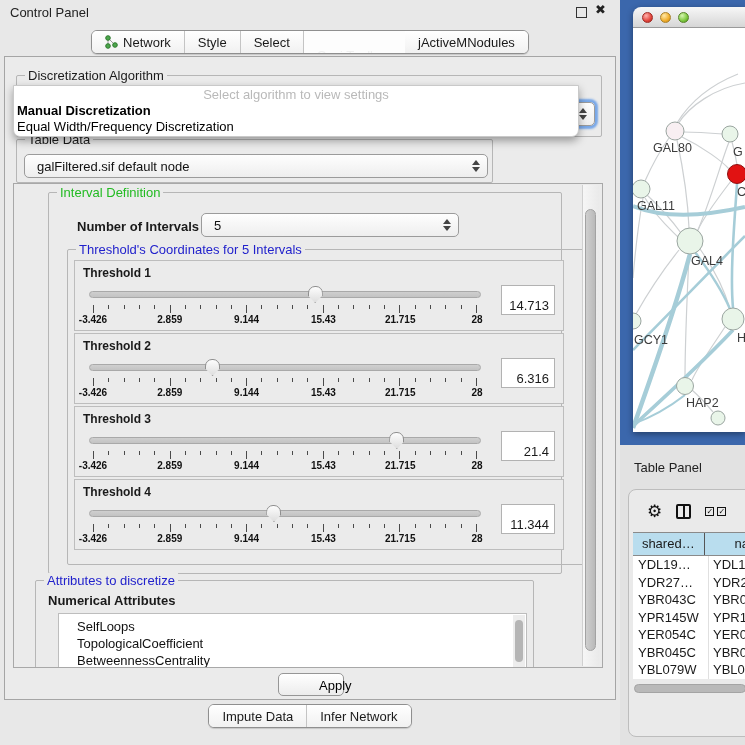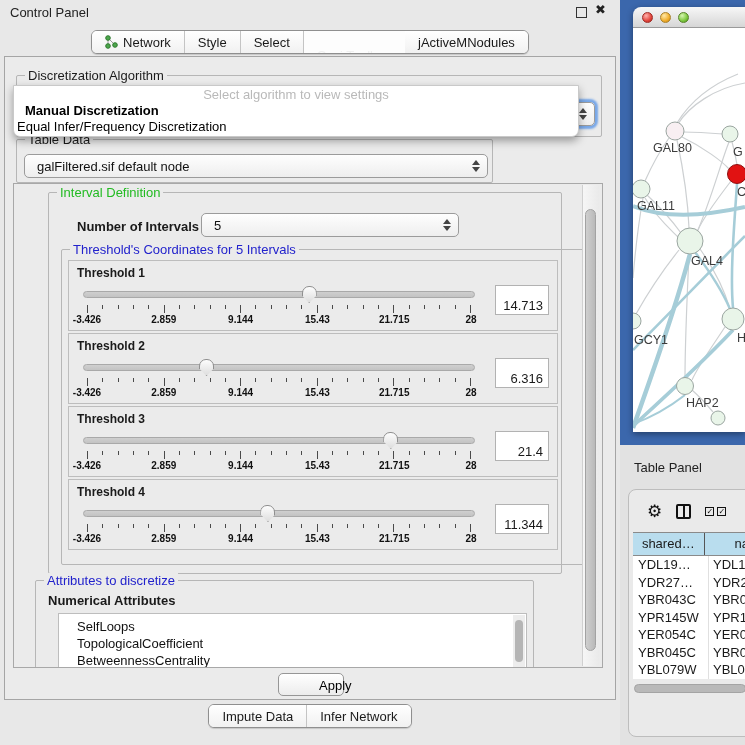--- a/index.html
+++ b/index.html
@@ -43,21 +43,21 @@
   .combo .spin .up{border-bottom:5px solid #444;}
   .combo .spin .dn{border-top:5px solid #444;}
   .combo.focused{box-shadow:0 0 2px 3px rgba(100,155,230,.85);}
 
   
   #alg-popup{left:12px;top:84px;width:566px;height:52px;background:#ffffff;z-index:30;
              border:1px solid #c9c9c9;border-radius:0 0 7px 7px;box-shadow:0 4px 9px rgba(0,0,0,.35);
              box-sizing:border-box;overflow:hidden;}
   #alg-popup .prompt{height:17px;text-align:center;color:#b9b9b9;font-size:13px;line-height:17px;}
   #alg-popup .opt{height:16px;padding-left:3px;font-size:13px;line-height:16px;color:#000;}
-  #alg-popup .opt.bold{font-weight:bold;margin-left:8px;}
+  #alg-popup .opt.bold{font-weight:bold;}
 
   
   #scrollpane{left:8px;top:126px;width:590px;height:485px;border:1px solid #a8a8a8;
               background:#ebebeb;box-sizing:border-box;overflow:hidden;}
   .vscroll-track{position:absolute;right:3px;top:1px;bottom:1px;width:16px;background:linear-gradient(90deg,#f6f6f6,#eaeaea);border-left:1px solid #d0d0d0;}
   .vscroll-thumb{position:absolute;left:2px;width:11px;border-radius:6px;background:linear-gradient(90deg,#cfcfcf,#b9b9b9);border:1px solid #a2a2a2;box-sizing:border-box;}
 
   
   #noi-label{font-weight:bold;font-size:13px;}
 
@@ -172,21 +172,21 @@
             <i class="up"></i>
             <i class="dn"></i>
           </span>
       </div>
     </div>
 
     <div id="alg-popup" class="abs" style="top:28px;left:8px;">
       <div class="prompt">Select algorithm to view settings</div>
       <div id="popup-opts">
           <div class="opt bold">Manual Discretization</div>
-          <div class="opt">Equal Infer/Frequency Discretization</div>
+          <div class="opt">Equal Width/Frequency Discretization</div>
         </div>
     </div>
 
     <div class="groupbox" style="left:11px;top:82px;width:477px;height:44px;">
       <span class="legend plain">Table Data</span>
       <div class="combo" style="left:7px;top:14px;width:464px;height:24px;">
         <span>galFiltered.sif default node</span>
         <span class="spin">
             <i class="up"></i>
             <i class="dn"></i>
@@ -201,21 +201,21 @@
 
         <div class="abs" style="left:28px;top:26px;font-size:13px;" id="noi-label">Number of Intervals</div>
         <div class="combo" style="left:152px;top:20px;width:258px;height:24px;">
           <span>5</span>
           <span class="spin">
               <i class="up"></i>
               <i class="dn"></i>
             </span>
         </div>
 
-        <div class="groupbox" style="left:12px;top:56px;width:524px;height:316px;">
+        <div class="groupbox" style="left:18px;top:56px;width:524px;height:316px;">
           <span class="legend blue">Threshold's Coordinates for 5 Intervals</span>
           <div id="th-rows" class="abs" style="left:0;top:10px;right:0;bottom:0;">
               <div class="th-row" style="top: 0px;">
                 <div class="th-label">Threshold 1</div>
                 <div class="slider">
                   <div class="range">
                     <div class="track"></div>
                     <div class="thumb" style="left: 57.72%;"></div>
                     <div class="ticks">
                       <div class="tick major"></div>

